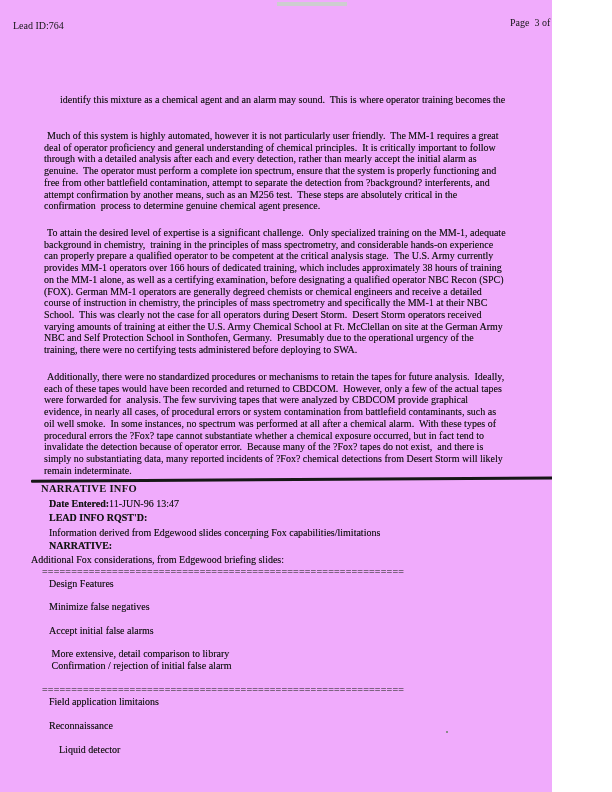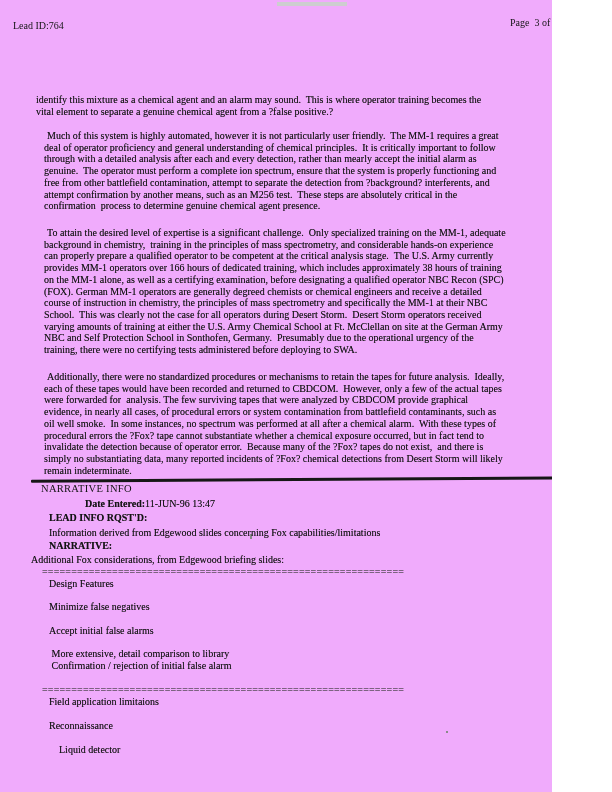--- a/index.html
+++ b/index.html
@@ -19,21 +19,21 @@
   .txt {
     font-size: 10px;
     line-height: 11.7px;
     text-shadow: 0 0 0.35px rgba(25,25,25,0.55);
   }
   .para .tline { white-space: pre; }
   .indent-first .tline:first-child { padding-left: 3px; }
   .hdr { font-size: 10px; }
   .ni-heading {
     font-size: 10.5px;
-    font-weight: normal;
+    font-weight: bold;
     letter-spacing: 0.3px;
   }
   .b { font-weight: bold; }
   .divider {
     font-size: 10px;
     letter-spacing: 0.2px;
     color: #3f3f3f;
     text-shadow: 0 0 0.3px rgba(40,40,40,0.5);
   }
   .rule {
@@ -60,33 +60,33 @@
 
 <div class="page">
 
   <div class="smudge"></div>
   <div class="speck speck1"></div>
   <div class="speck speck2"></div>
 
   <div class="abs hdr" style="left:13px; top:20px;">Lead ID:764</div>
   <div class="abs hdr" style="left:510px; top:17px;">Page  3 of  5</div>
 
-  <div class="abs txt para" style="left:36px; top:94px;"><div class="tline">identify this mixture as a chemical agent and an alarm may sound.  This is where operator training becomes the</div><div class="tline">vital element to separate a genuine chemical agent from a ?false positive.?</div></div>
+  <div class="abs txt para" style="left:60px; top:94px;text-align:right;"><div class="tline">identify this mixture as a chemical agent and an alarm may sound.  This is where operator training becomes the</div></div>
 
   <div class="abs txt para indent-first" style="left:44px; top:130px;"><div class="tline">Much of this system is highly automated, however it is not particularly user friendly.  The MM-1 requires a great</div><div class="tline">deal of operator proficiency and general understanding of chemical principles.  It is critically important to follow</div><div class="tline">through with a detailed analysis after each and every detection, rather than mearly accept the initial alarm as</div><div class="tline">genuine.  The operator must perform a complete ion spectrum, ensure that the system is properly functioning and</div><div class="tline">free from other battlefield contamination, attempt to separate the detection from ?background? interferents, and</div><div class="tline">attempt confirmation by another means, such as an M256 test.  These steps are absolutely critical in the</div><div class="tline">confirmation  process to determine genuine chemical agent presence.</div></div>
 
   <div class="abs txt para indent-first" style="left:44px; top:227px;"><div class="tline">To attain the desired level of expertise is a significant challenge.  Only specialized training on the MM-1, adequate</div><div class="tline">background in chemistry,  training in the principles of mass spectrometry, and considerable hands-on experience</div><div class="tline">can properly prepare a qualified operator to be competent at the critical analysis stage.  The U.S. Army currently</div><div class="tline">provides MM-1 operators over 166 hours of dedicated training, which includes approximately 38 hours of training</div><div class="tline">on the MM-1 alone, as well as a certifying examination, before designating a qualified operator NBC Recon (SPC)</div><div class="tline">(FOX). German MM-1 operators are generally degreed chemists or chemical engineers and receive a detailed</div><div class="tline">course of instruction in chemistry, the principles of mass spectrometry and specifically the MM-1 at their NBC</div><div class="tline">School.  This was clearly not the case for all operators during Desert Storm.  Desert Storm operators received</div><div class="tline">varying amounts of training at either the U.S. Army Chemical School at Ft. McClellan on site at the German Army</div><div class="tline">NBC and Self Protection School in Sonthofen, Germany.  Presumably due to the operational urgency of the</div><div class="tline">training, there were no certifying tests administered before deploying to SWA.</div></div>
 
   <div class="abs txt para indent-first" style="left:44px; top:371px;"><div class="tline">Additionally, there were no standardized procedures or mechanisms to retain the tapes for future analysis.  Ideally,</div><div class="tline">each of these tapes would have been recorded and returned to CBDCOM.  However, only a few of the actual tapes</div><div class="tline">were forwarded for  analysis. The few surviving tapes that were analyzed by CBDCOM provide graphical</div><div class="tline">evidence, in nearly all cases, of procedural errors or system contamination from battlefield contaminants, such as</div><div class="tline">oil well smoke.  In some instances, no spectrum was performed at all after a chemical alarm.  With these types of</div><div class="tline">procedural errors the ?Fox? tape cannot substantiate whether a chemical exposure occurred, but in fact tend to</div><div class="tline">invalidate the detection because of operator error.  Because many of the ?Fox? tapes do not exist,  and there is</div><div class="tline">simply no substantiating data, many reported incidents of ?Fox? chemical detections from Desert Storm will likely</div><div class="tline">remain indeterminate.</div></div>
 
   <div class="rule"></div>
 
   <div class="abs ni-heading" style="left:41px; top:483px;">NARRATIVE INFO</div>
 
-  <div class="abs txt" style="left:49px; top:498px;margin-left:36px;"><span class="b">Date Entered:</span><span>11-JUN-96 13:47</span></div>
+  <div class="abs txt" style="left:49px; top:498px;"><span class="b">Date Entered:</span><span>11-JUN-96 13:47</span></div>
 
   <div class="abs txt b" style="left:49px; top:512px;">LEAD INFO RQST'D:</div>
 
   <div class="abs txt" style="left:49px; top:527px;text-align:right;">Information derived from Edgewood slides concerning Fox capabilities/limitations</div>
 
   <div class="abs txt b" style="left:49px; top:540px;">NARRATIVE:</div>
 
   <div class="abs txt" style="left:31px; top:554px;">Additional Fox considerations, from Edgewood briefing slides:</div>
 
   <div class="abs divider" style="left:42px; top:566px;">==============================================================</div>

